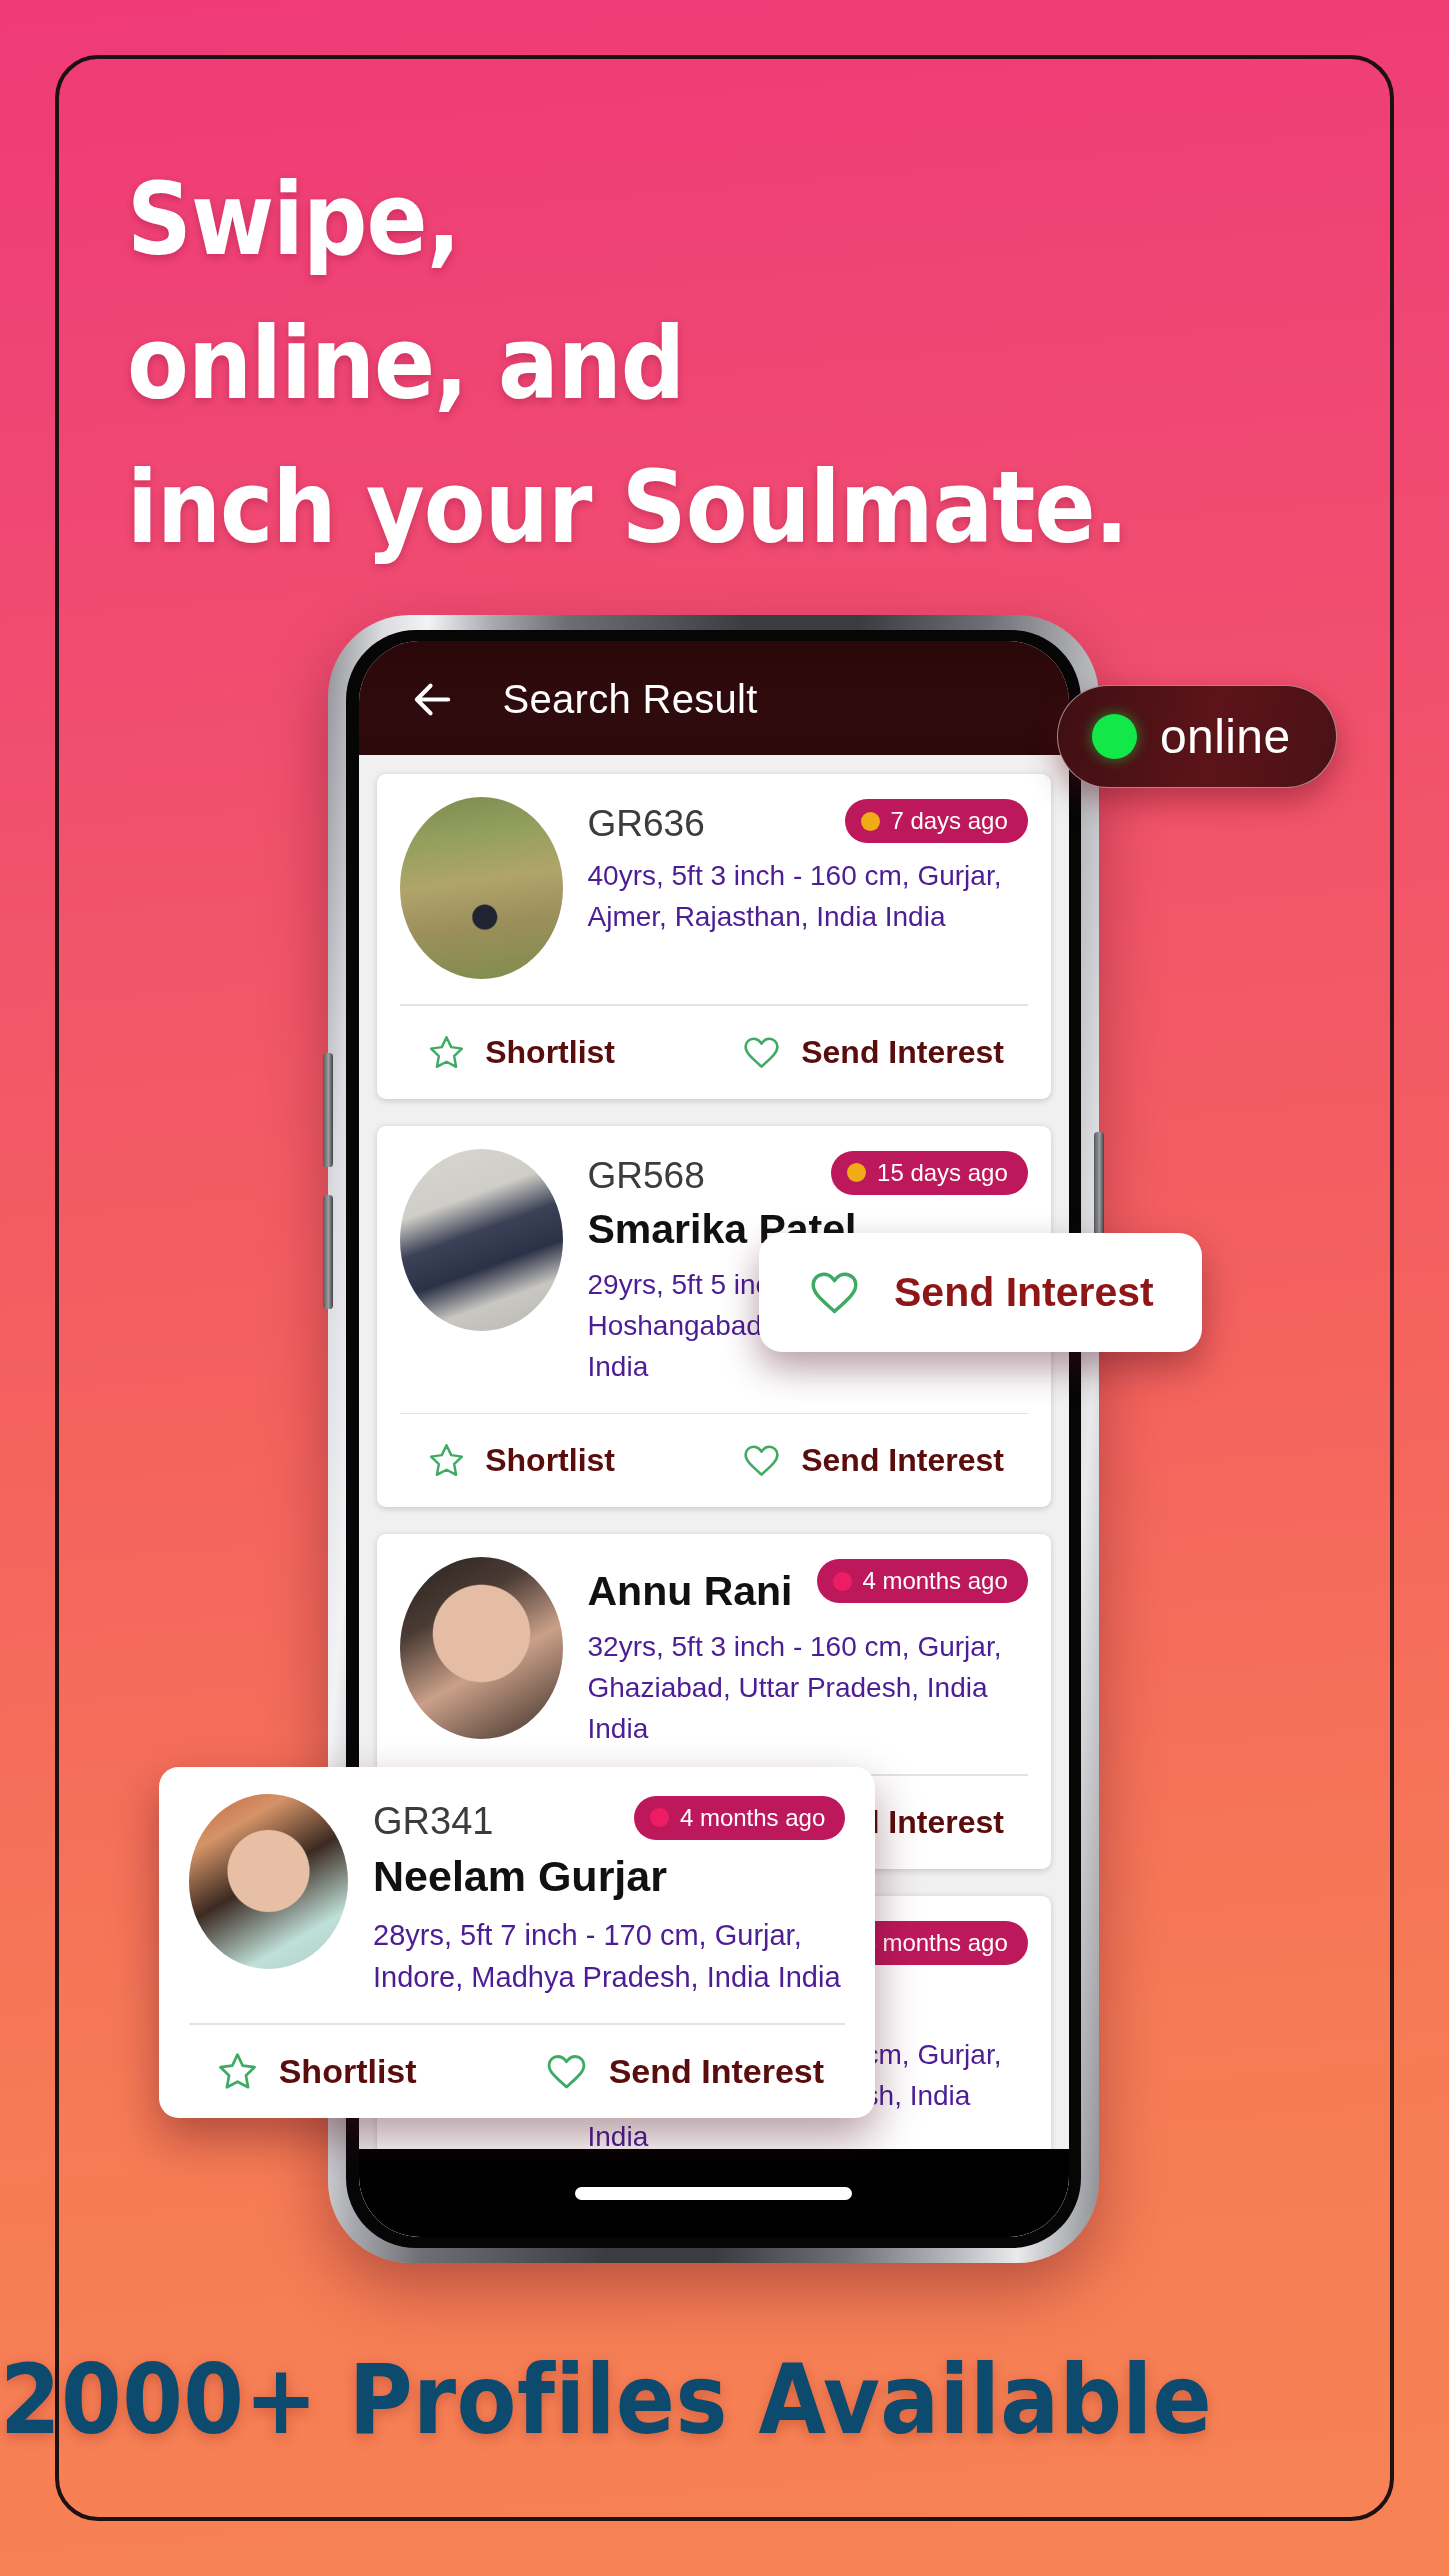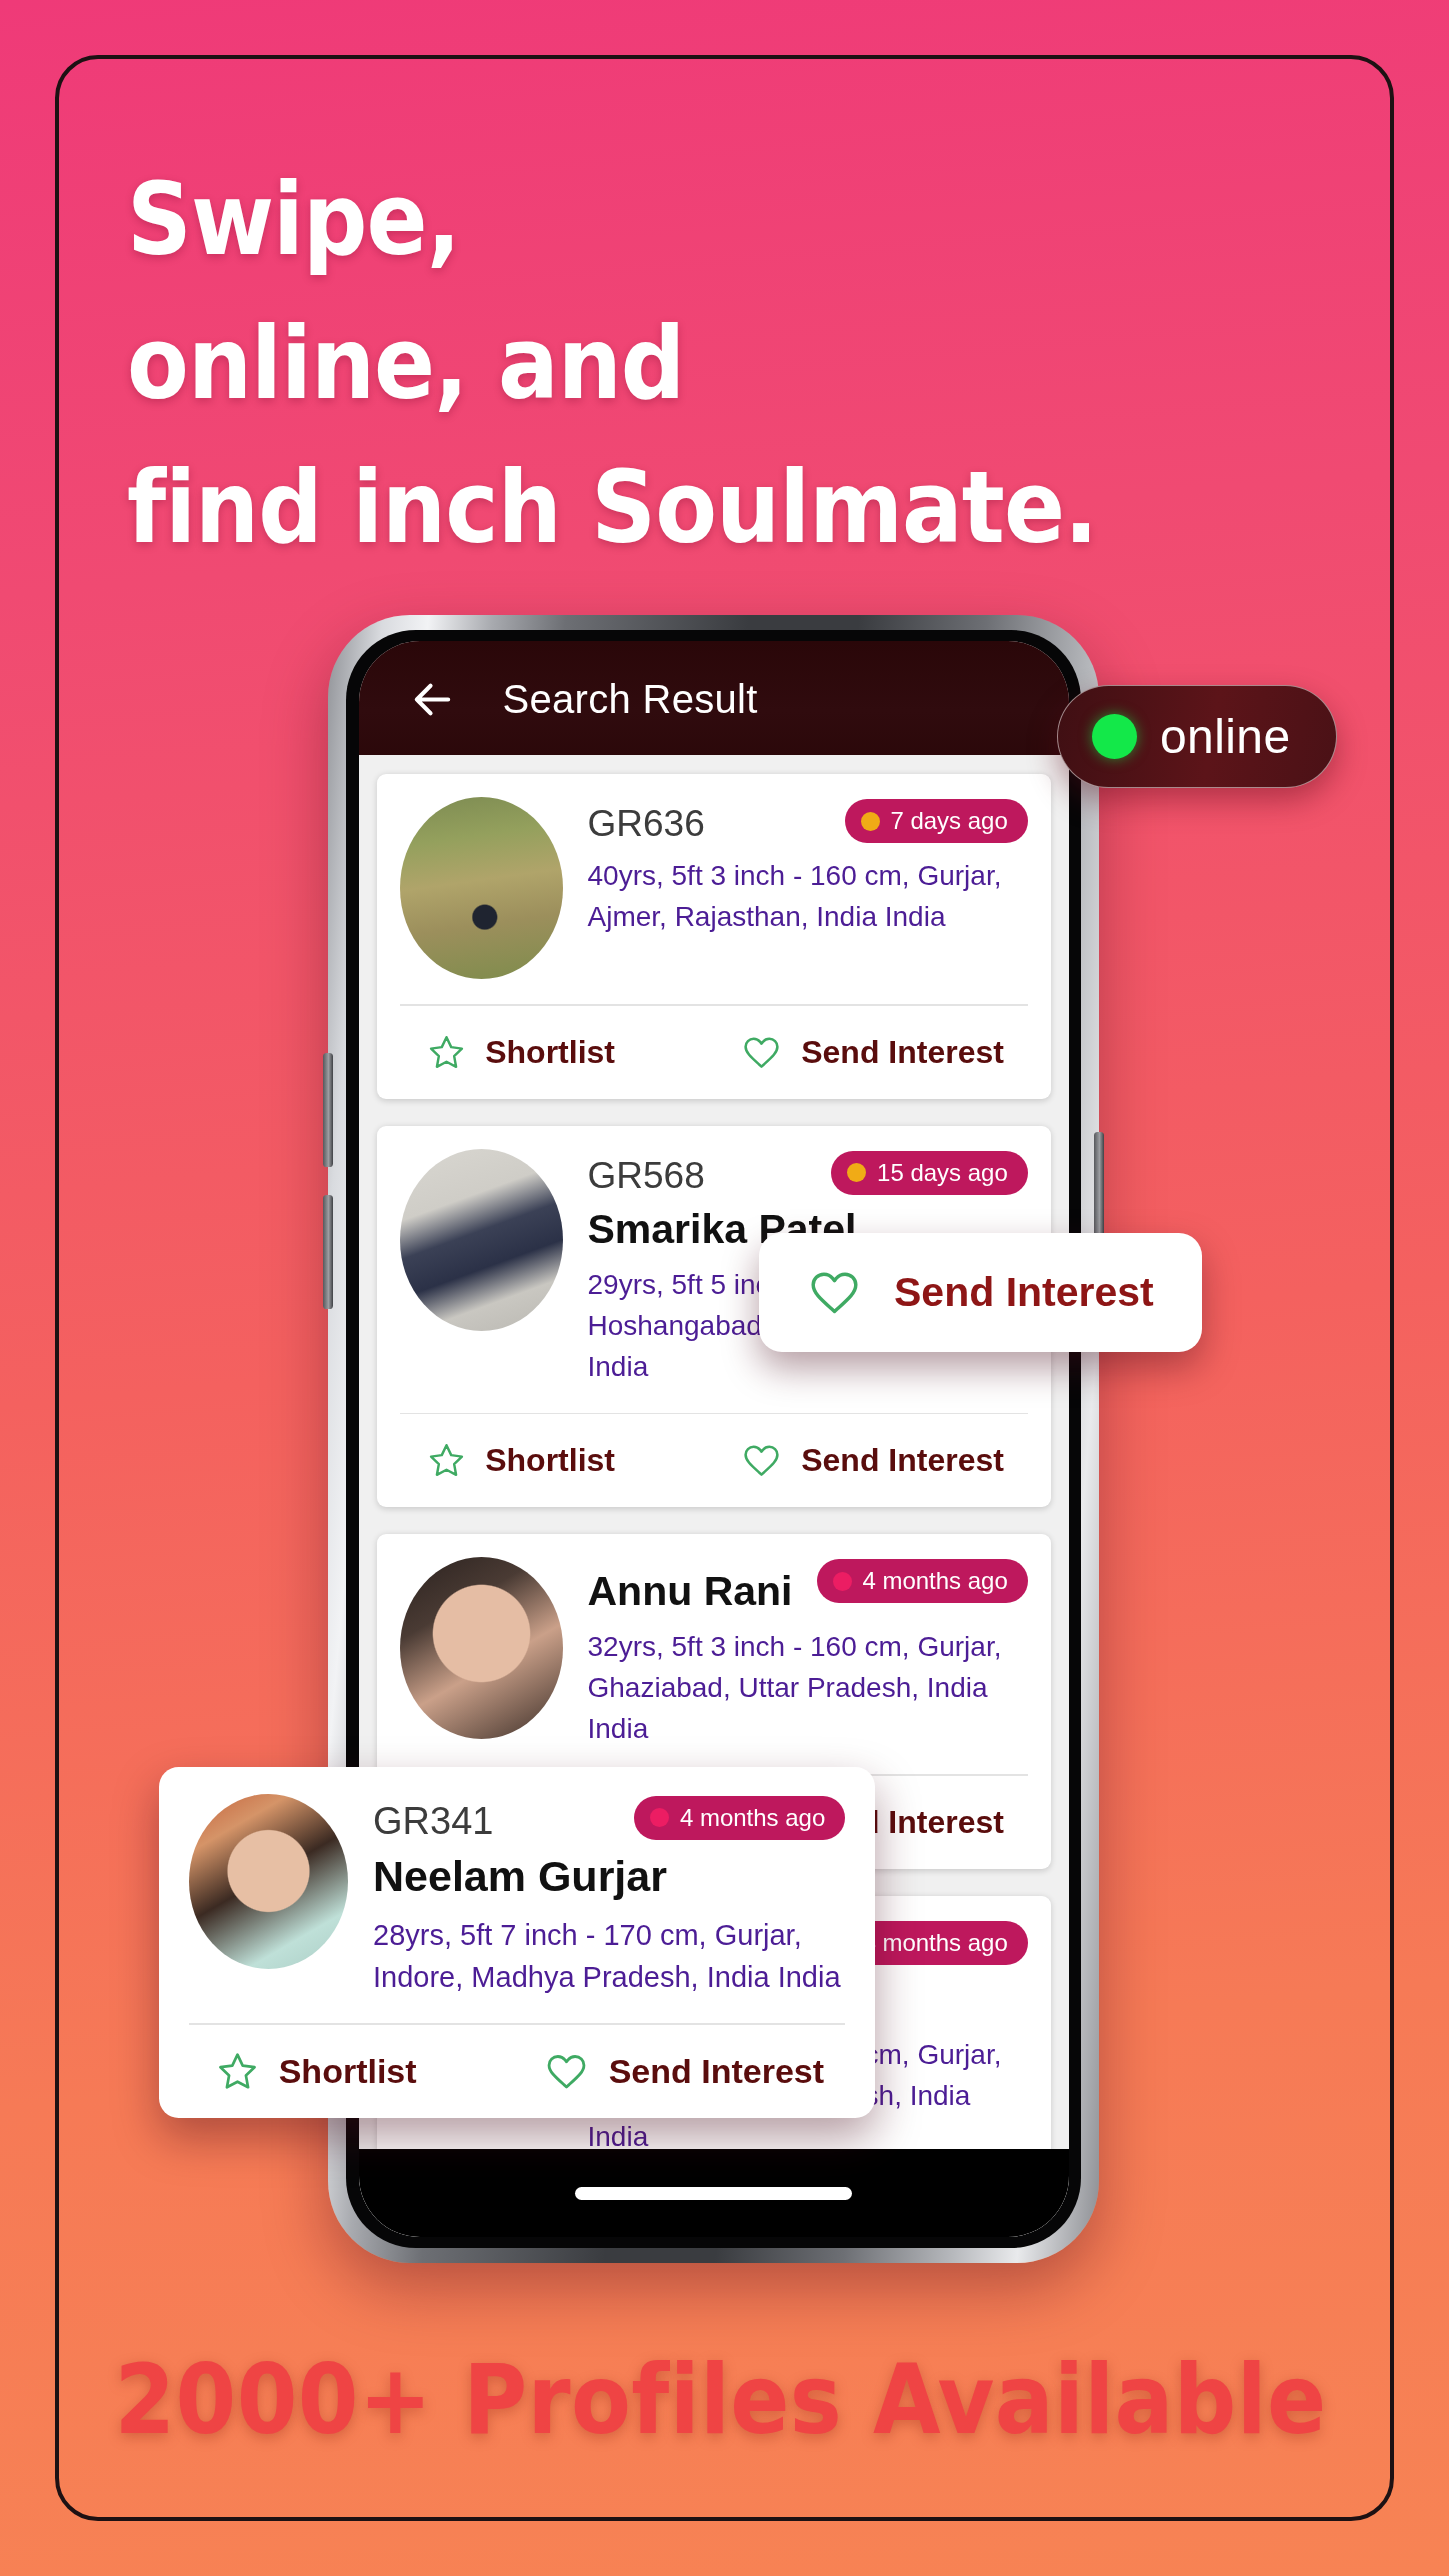--- a/index.html
+++ b/index.html
@@ -21,21 +21,21 @@
     position:absolute; left:127px; top:148px; z-index:20;
     color:#ffffff; font-size:100px; line-height:1.44; font-weight:700;
     letter-spacing:-0.9px; font-family:"DejaVu Sans Condensed","Liberation Sans",sans-serif;
     text-shadow:0 2.7px 9px rgba(120,10,45,.32);
   }
   .headline span{ display:block; white-space:nowrap; }
 
   
   .tagline{
     position:absolute; left:0; right:8px; top:2343px; z-index:30;
-    text-align:center; color:#ef4444; font-weight:700; font-size:97px;
+    color:#0c4a6e; font-weight:700; font-size:97px;
     letter-spacing:0.4px; font-family:"DejaVu Sans Condensed","Liberation Sans",sans-serif;
     text-shadow:0 3.6px 12.5px rgba(150,40,20,.35);
   }
 
   
   .phone{
     position:absolute; left:328px; top:615px; width:771px; height:1648px; z-index:10;
   }
   .phone-body{
     position:absolute; inset:0; border-radius:82px;
@@ -151,21 +151,21 @@
       radial-gradient(circle at 50% 44%, #e7bfa4 0 32%, transparent 33%),
       linear-gradient(150deg,#c4603a 0%,#d59468 22%,#3b2a22 48%,#bfe0d8 78%,#a9ccc4 100%); }
   .ph-gr341b{ background:linear-gradient(150deg,#c4603a,#3b2a22 50%,#bfe0d8); }
 </style>
 </head>
 <body>
 
 <div class="headline">
   <span>Swipe,</span>
   <span>online, and</span>
-  <span>find inch Soulmate.</span>
+  <span>inch your Soulmate.</span>
 </div>
 
 <div class="phone">
   <div class="phone-body"></div>
   <div class="btn-vol-up"></div>
   <div class="btn-vol-dn"></div>
   <div class="btn-power"></div>
 
   <div class="phone-inner">
     <div class="screen">

